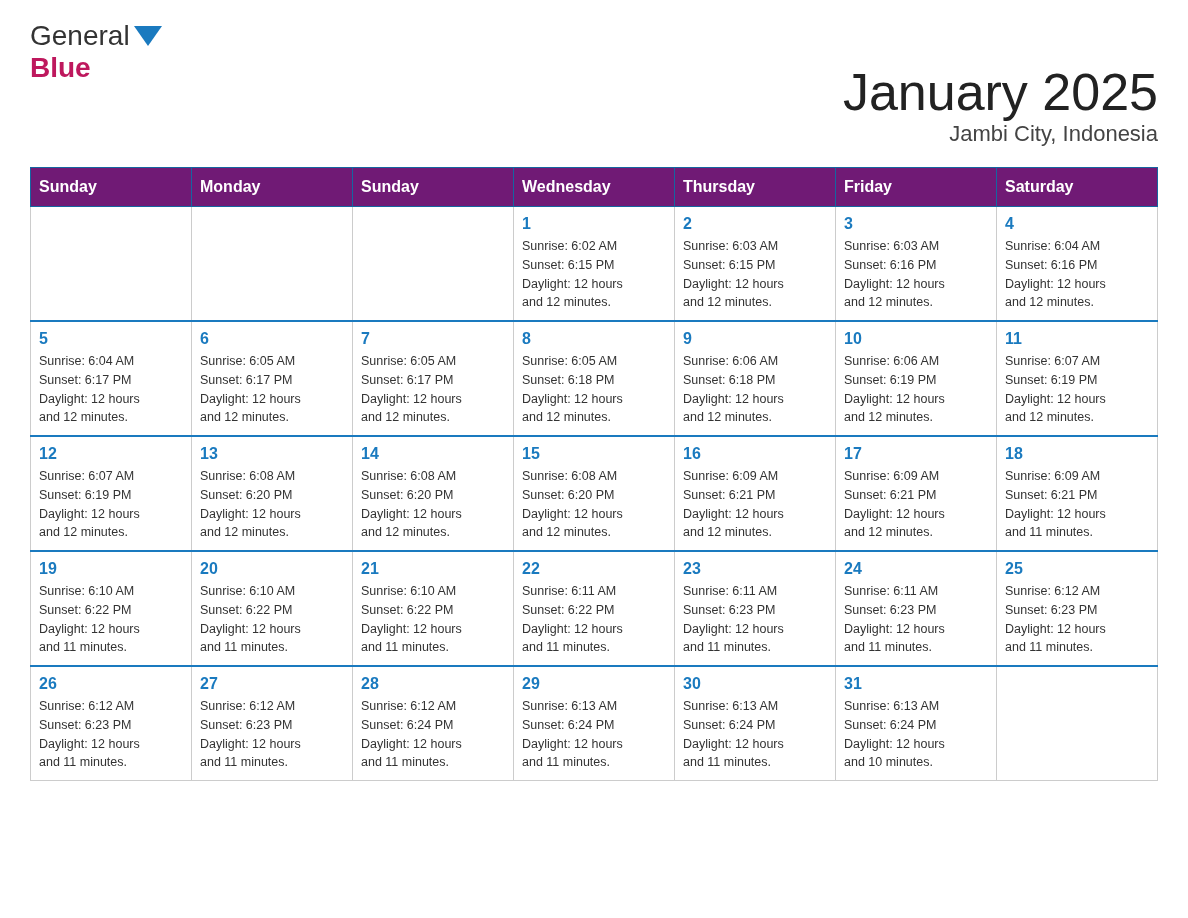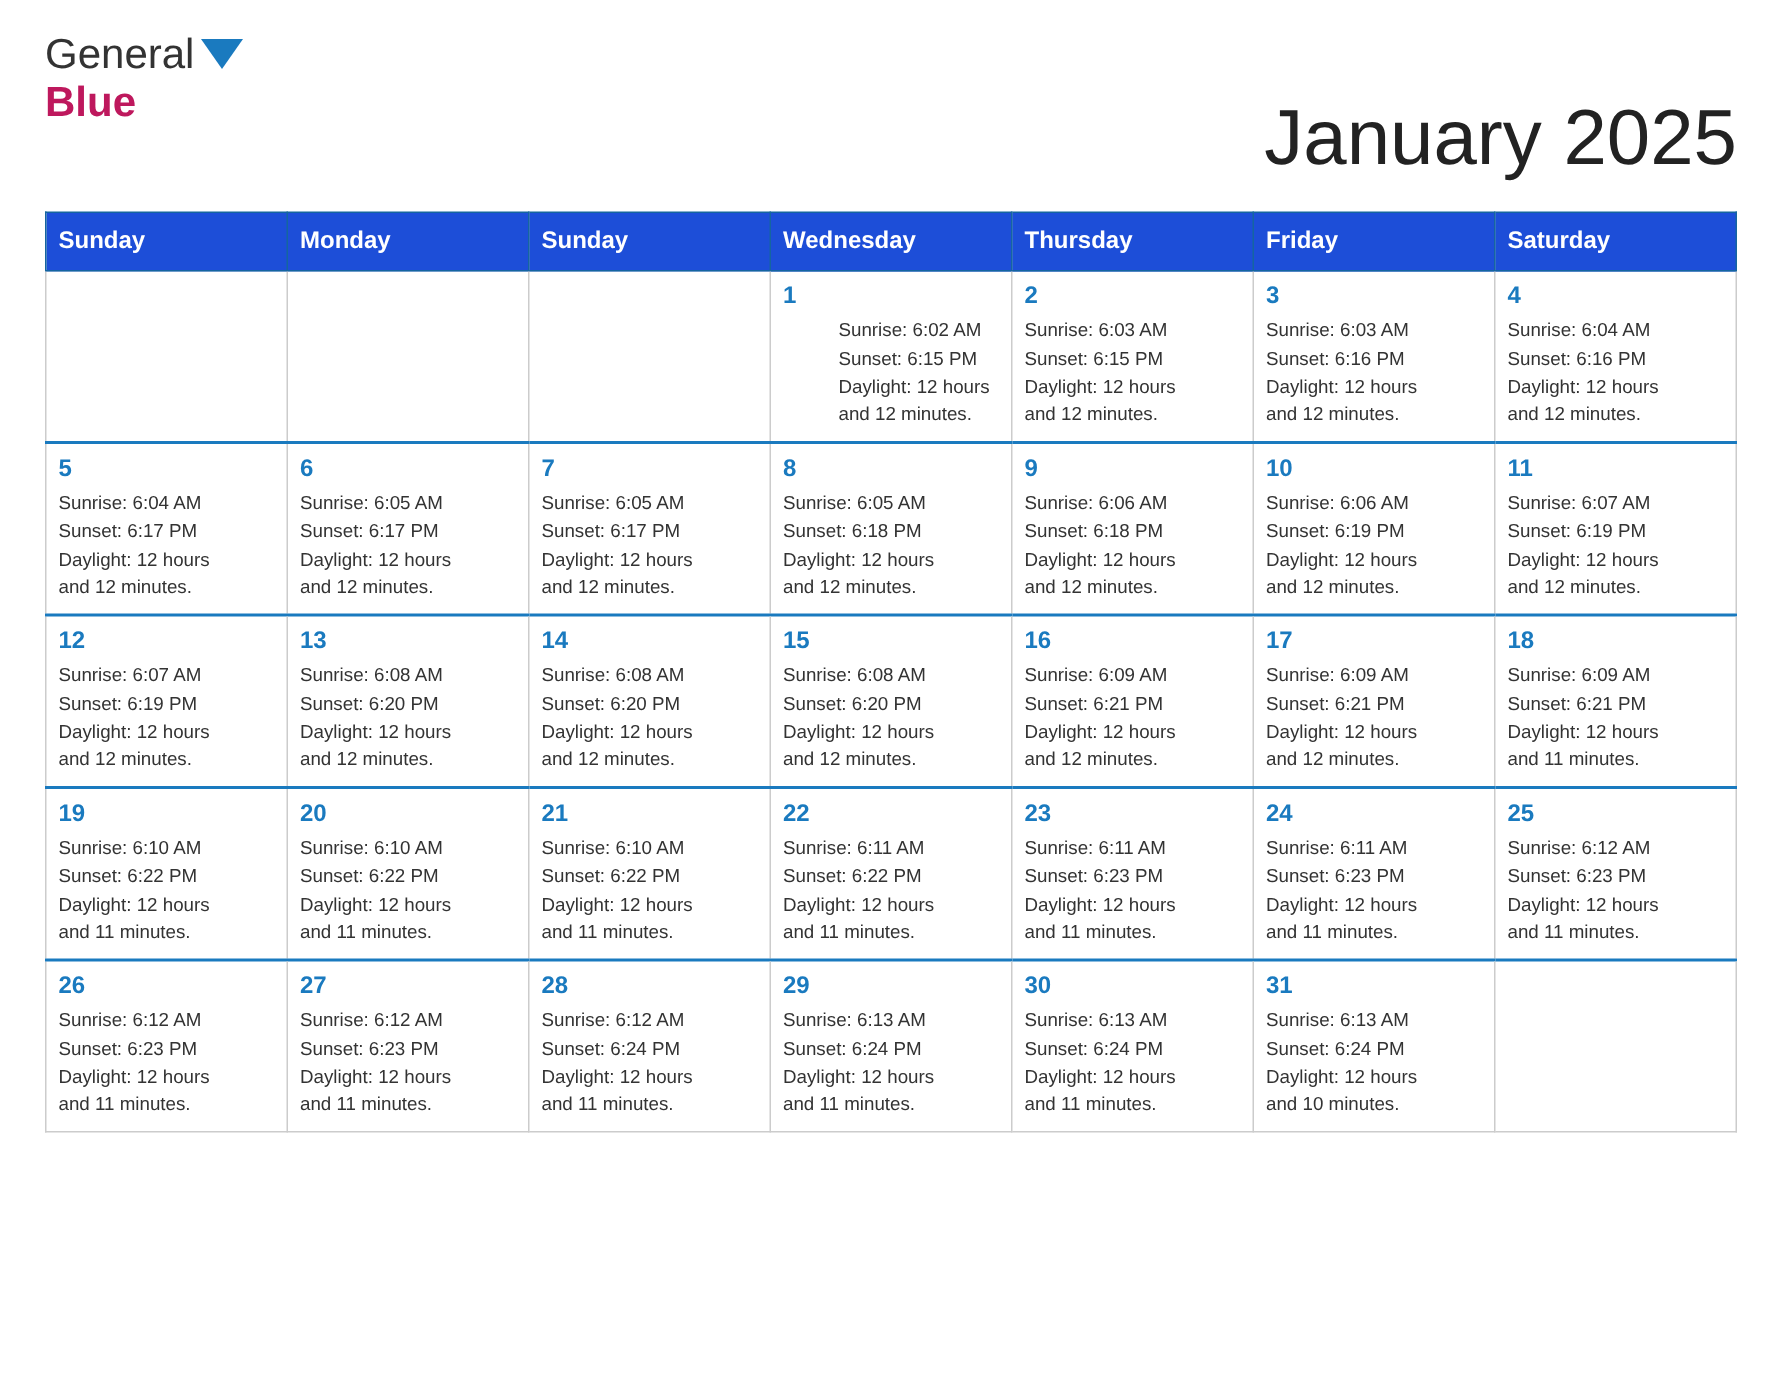--- a/index.html
+++ b/index.html
@@ -62,21 +62,21 @@
     .location {
       font-size: 22px;
       color: #444;
     }
     .calendar {
       width: 100%;
       border-collapse: collapse;
       border: 1px solid #ccc;
     }
     .calendar th {
-      background-color: #1d4ed8;
+      background-color: #701a75;
       color: #fff;
       padding: 10px 8px;
       font-size: 16px;
       font-weight: bold;
       text-align: left;
       border: 1px solid #1565a0;
     }
     .calendar td {
       vertical-align: top;
       padding: 8px;
@@ -113,20 +113,21 @@
     <div class="logo-text">
       <span class="logo-general">General</span>
       <div class="logo-blue-part">
         <span class="logo-triangle"></span>
       </div>
     </div>
     <span class="logo-blue">Blue</span>
   </div>
   <div class="title-section">
     <div class="month-title">January 2025</div>
+    <div class="location">Jambi City, Indonesia</div>
   </div>
 </div>
 
 <table class="calendar">
   <thead>
     <tr>
     <th>Sunday</th>
         <th>Monday</th>
         <th>Sunday</th>
         <th>Wednesday</th>
@@ -135,21 +136,21 @@
         <th>Saturday</th>
       </tr>
   </thead>
   <tbody id="calendar-body">
   <tr>
         <td class="empty-cell"></td>
         <td class="empty-cell"></td>
         <td class="empty-cell"></td>
         <td>
           <span class="day-number">1</span>
-          <div class="day-info" style="white-space: pre-line; margin-left: 37px;">Sunrise: 6:02 AM
+          <div class="day-info" style="white-space: pre-line;">Sunrise: 6:02 AM
 Sunset: 6:15 PM
 Daylight: 12 hours
 and 12 minutes.</div>
         </td>
         <td>
           <span class="day-number">2</span>
           <div class="day-info" style="white-space: pre-line;">Sunrise: 6:03 AM
 Sunset: 6:15 PM
 Daylight: 12 hours
 and 12 minutes.</div>

